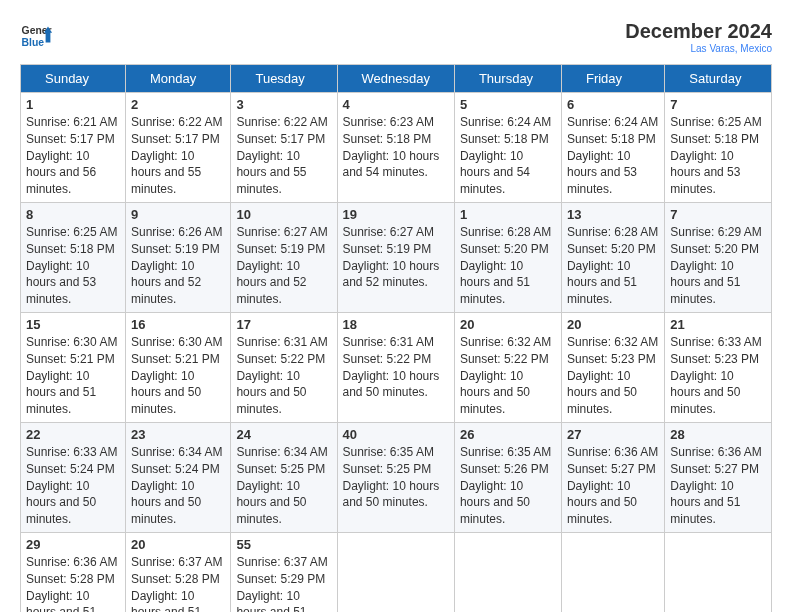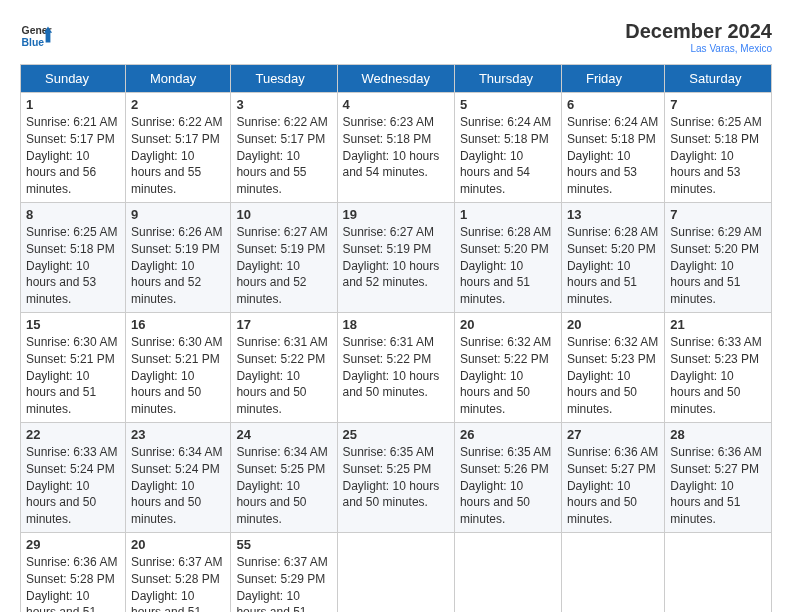--- a/index.html
+++ b/index.html
@@ -301,21 +301,21 @@
       </td>
         <td>
         <span class="day-number">24</span>
         <div class="day-info">
           Sunrise: 6:34 AM<br>
           Sunset: 5:25 PM<br>
           Daylight: 10 hours and 50 minutes.
         </div>
       </td>
         <td>
-        <span class="day-number">25</span>
+        <span class="day-number">40</span>
         <div class="day-info">
           Sunrise: 6:35 AM<br>
           Sunset: 5:25 PM<br>
           Daylight: 10 hours and 50 minutes.
         </div>
       </td>
         <td>
         <span class="day-number">26</span>
         <div class="day-info">
           Sunrise: 6:35 AM<br>

